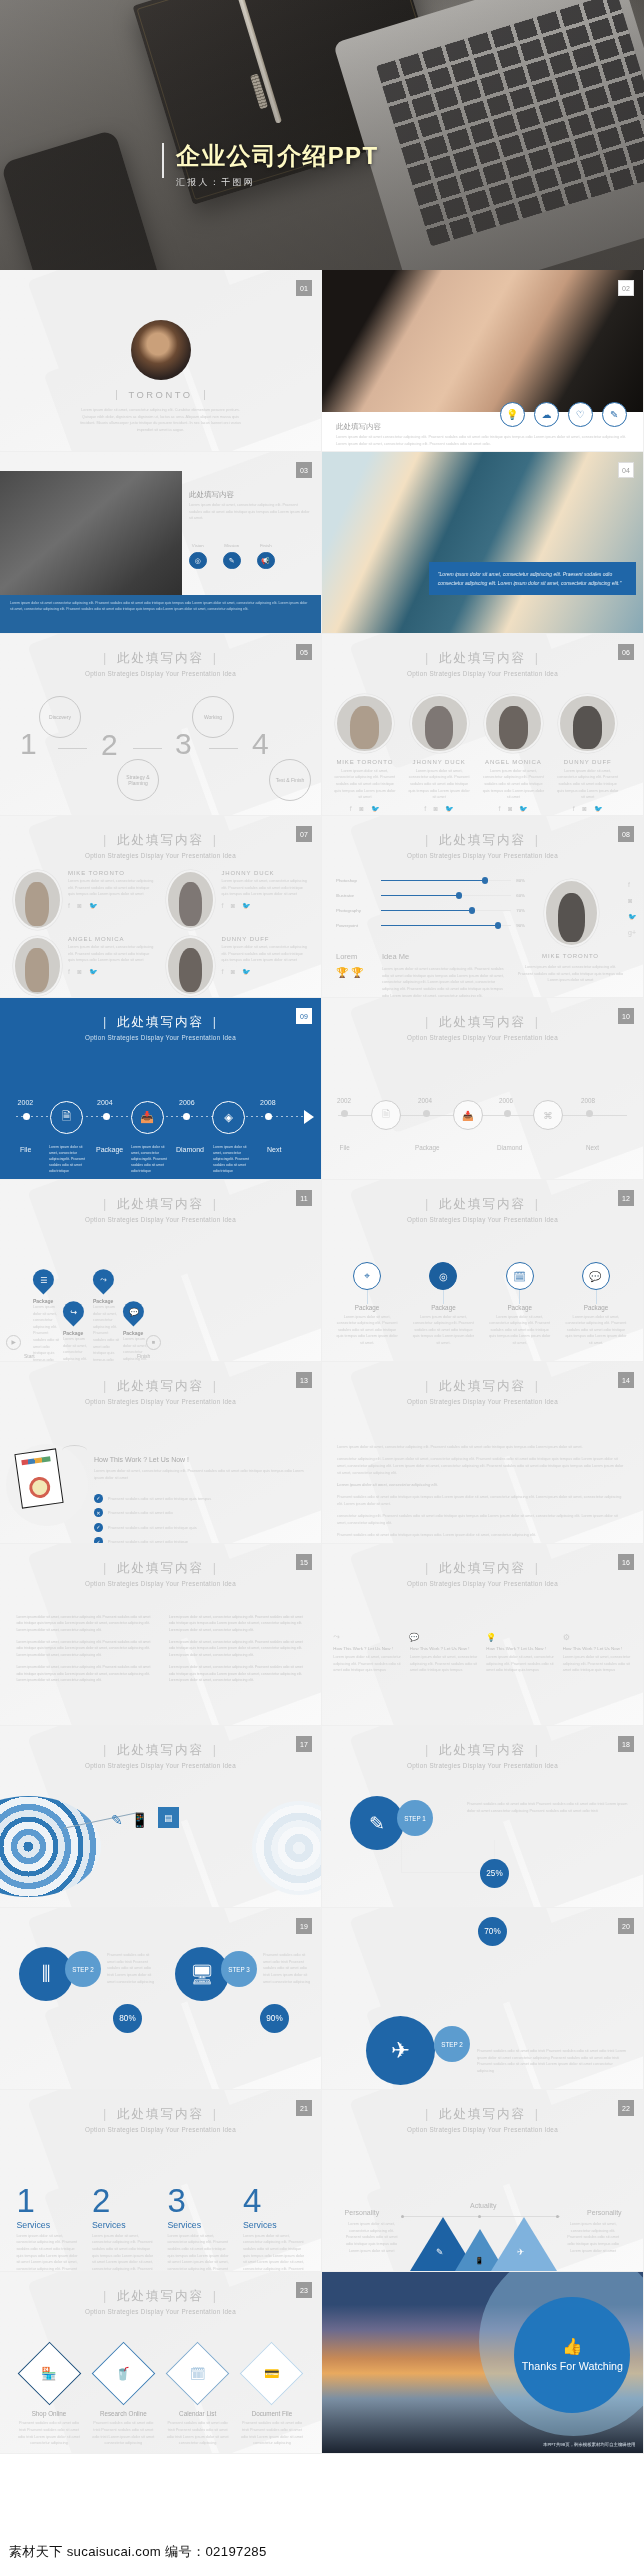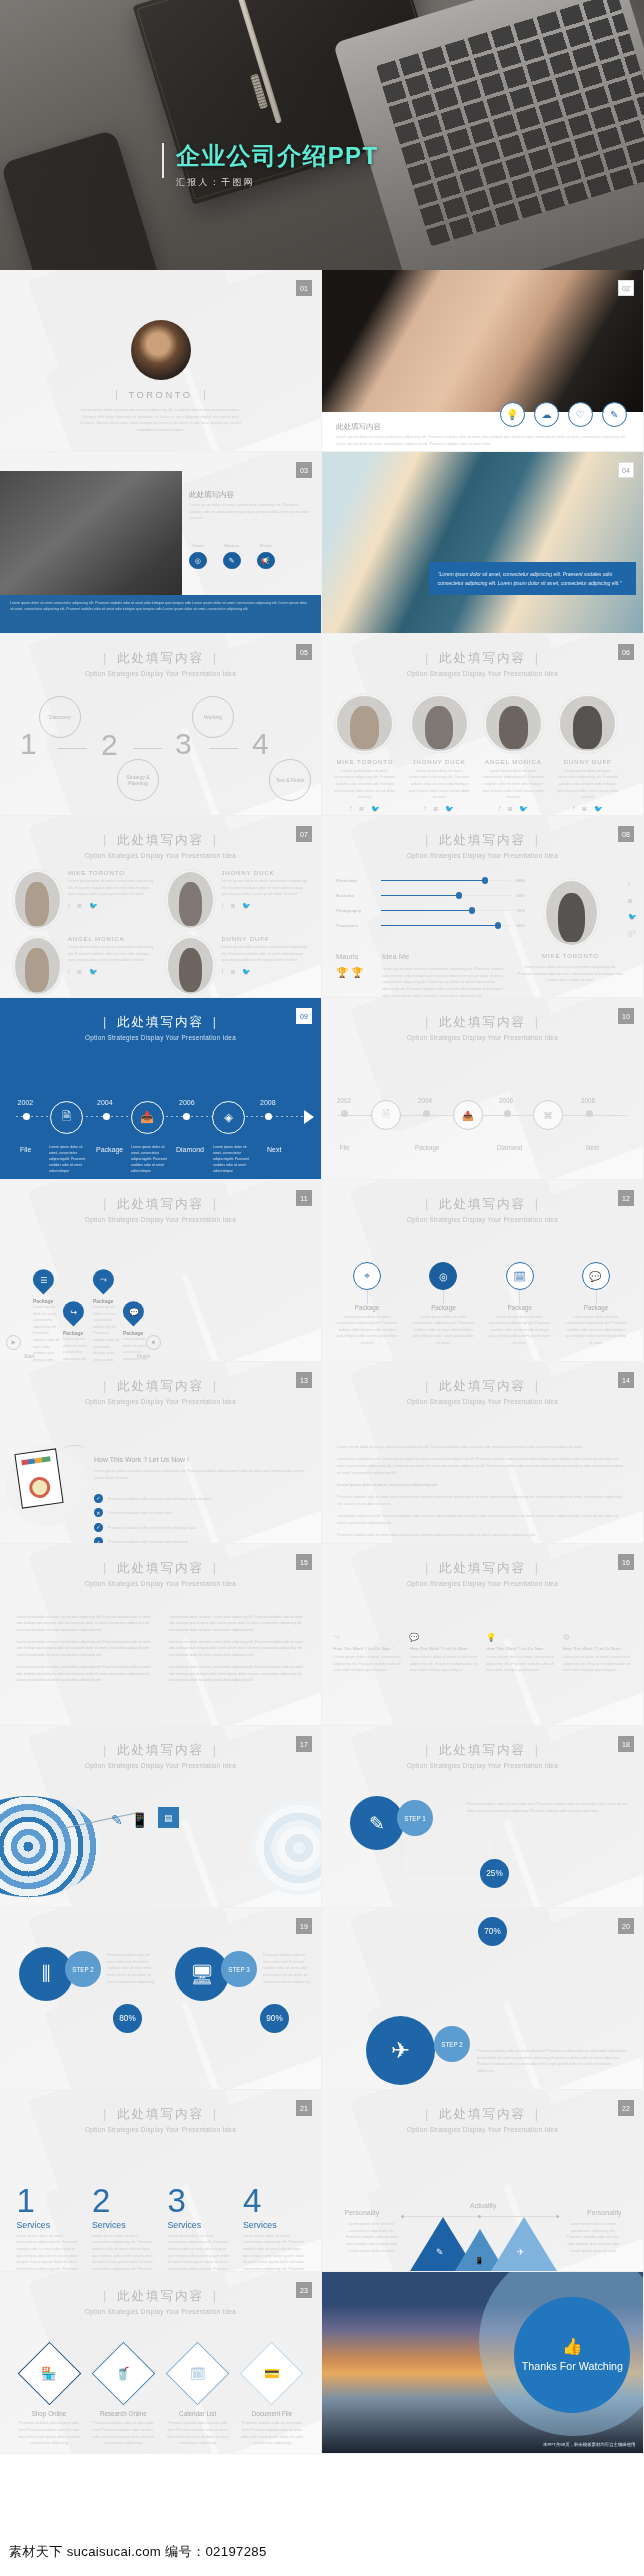--- a/index.html
+++ b/index.html
@@ -43,21 +43,21 @@
       transform:rotate(-17deg); border-radius:10px; }
   .key-fill{ position:absolute; right:-6.3px; top:25px; width:252px; height:189px;
       transform:rotate(-17deg); border-radius:3.8px;
       background:repeating-linear-gradient(90deg,#1d1c1e 0 20px, #b9b7b3 20px 24px),
                  repeating-linear-gradient(0deg,#1d1c1e 0 17.6px, #b9b7b3 17.6px 21.4px);
       background-blend-mode:lighten; opacity:.75;}
   .hero-shade{ position:absolute; inset:0; background:linear-gradient(180deg,rgba(40,38,36,.15),rgba(55,52,49,.55));}
   .hero-text { position:absolute; left:176px; top:140px; color:#fff; }
   .hero-bar { position:absolute; left:162px; top:143px; width:1.9px; height:35px; background:#e9e9e9; }
   .hero-title { font-size:24px; font-weight:bold; letter-spacing:1.3px;
-      color:#5eead4; text-shadow:0 1.3px 3.8px rgba(0,0,0,.6); }
+      color:#fef9c3; text-shadow:0 1.3px 3.8px rgba(0,0,0,.6); }
   .hero-sub { margin-top:5px; font-size:8.8px; letter-spacing:2.5px; color:#e3e3e3; }
 
   
   .grid { position:relative; width:644px; }
   .row { display:flex; width:644px; }
   .slide { width:322px; height:182px; position:relative; overflow:hidden;
       background:#fdfdfd; border:0.6px solid #efefef; border-top:none; border-left:none; }
   .slide.bg-light:before{
       content:""; position:absolute; inset:0;
       background:
@@ -489,21 +489,21 @@
           </div>
           <div style="display:flex;align-items:center;gap:5px;">
             <span class="skill-lab" style="width:40px;">Powerpoint</span>
             <span class="skill-track" style="flex:1;">
                 <span class="skill-fill" style="width:90%;display:block;"></span>
               </span>
             <span class="skill-pct">90%</span>
           </div>
         </div>
 
-        <div style="position:absolute;left:14px;top:136px;color:#b6b6b6;font-size:7.5px;">Mauris</div>
+        <div style="position:absolute;left:14px;top:136px;color:#b6b6b6;font-size:7.5px;">Lorem</div>
         <div style="position:absolute;left:14px;top:151px;color:#cfcfcf;font-size:10px;letter-spacing:2.5px;">🏆🏆</div>
         <div style="position:absolute;left:60px;top:136px;color:#b6b6b6;font-size:7.5px;">Idea Me</div>
         <p class="lorem" style="position:absolute;left:60px;top:150px;width:126px;">Lorem ipsum dolor sit amet consectetur adipiscing elit. Praesent sodales odio sit amet odio tristique quis tempus odio Lorem ipsum dolor sit amet, consectetur adipiscing elit. Lorem ipsum dolor sit amet, consectetur adipiscing elit. Praesent sodales odio sit amet odio tristique quis tempus odio Lorem ipsum dolor sit amet, consectetur adipiscing elit.</p>
 
         <div class="avatar a4" style="position:absolute;right:44px;top:63px;width:55px;height:68px;border-radius:50%;"></div>
         <div class="member-name" style="position:absolute;right:19px;top:137px;width:107px;">MIKE TORONTO</div>
         <p class="lorem" style="position:absolute;right:19px;top:148px;width:107px;text-align:center;">Lorem ipsum dolor sit amet consectetur adipiscing elit. Praesent sodales odio sit amet, odio tristique quis tempus odio Lorem ipsum dolor sit amet</p>
         <div style="position:absolute;right:6.3px;top:65px;display:flex;flex-direction:column;gap:8.8px;color:#d2d2d2;font-size:7px;">
           <span>f</span>
           <span>◙</span>

